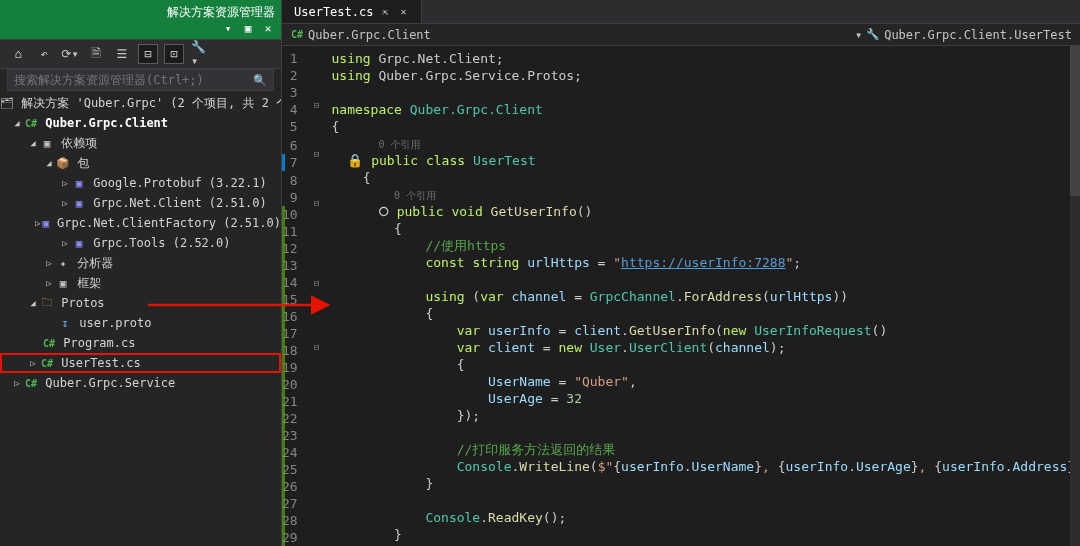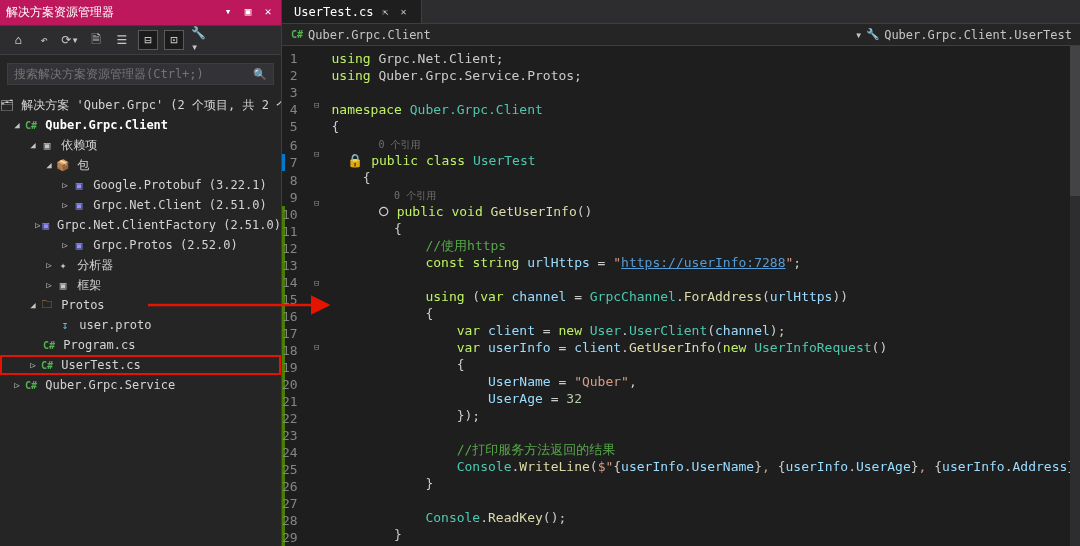--- a/index.html
+++ b/index.html
@@ -1,26 +1,26 @@
 <!DOCTYPE html>
 <html><head>
 <meta charset="utf-8">
 <style>
   * { margin:0; padding:0; box-sizing:border-box; font-family:"Microsoft YaHei","Segoe UI",Consolas,monospace; }
   body { background:#1e1e1e; color:#ccc; width:1080px; height:546px; overflow:hidden; font-size:12px; position:relative; }
-  .pane-title { background:#be185d; color:#fff; padding:4px 6px; display:flex; align-items:flex-start; justify-content:space-between; border-bottom:1px solid #3e3e42; }
+  .pane-title { background:#15803d; color:#fff; padding:4px 6px; display:flex; align-items:flex-end; justify-content:space-between; border-bottom:1px solid #3e3e42;flex-direction:column; }
   .pane-title .right { display:flex; gap:6px; }
   .ico { display:inline-flex; width:14px; height:14px; align-items:center; justify-content:center; font-size:11px; }
 
   
   .sidebar { position:absolute; left:0; top:0; width:282px; height:546px; background:#252526; border-right:1px solid #3e3e42; display:flex; flex-direction:column; }
   .toolbar { display:flex; gap:6px; padding:4px 8px; background:#2d2d30; border-bottom:1px solid #3e3e42; }
   .tool-btn { width:20px; height:20px; display:inline-flex; align-items:center; justify-content:center; color:#c5c5c5; border:1px solid transparent; }
   .tool-btn.bordered { border:1px solid #5a5a5a; background:#1b1b1c; }
-  .search-bar { display:flex; align-items:center; background:#333337; width:calc(100% - 14px); margin:8px 7px; height:22px; padding:0 6px; color:#a0a0a0; border:1px solid #3e3e42; }
+  .search-bar { display:flex; align-items:center; background:#333337; width:calc(100% - 14px); margin:0 7px; height:22px; padding:0 6px; color:#a0a0a0; border:1px solid #3e3e42; }
   .search-bar input { flex:1; background:transparent; border:none; outline:none; color:#ccc; font-size:12px; }
   .tree { flex:1; overflow:auto; padding:2px 0; }
   .node { display:flex; align-items:center; height:20px; white-space:nowrap; color:#d4d4d4; }
   .exp { width:14px; text-align:center; color:#c5c5c5; font-size:9px; }
   .icon-csprj{ color:#4fb34f; font-weight:bold; font-size:10px;}
   .icon-pkg  { color:#8f8fff; }
   .icon-fold { color:#c09553; }
   .icon-ref  { color:#c5c5c5; }
   .node.selected { outline:2px solid #e51400; outline-offset:-2px; }
   .pad { display:inline-block; }
@@ -86,21 +86,21 @@
     <span class="ico">🔍</span>
   </div>
   <div class="tree">
     <div class="node"><span class="pad" style="width:2px"></span><span class="exp"></span><span class="ico">🗂</span>&nbsp;<span>解决方案 'Quber.Grpc' (2 个项目, 共 2 个)</span></div>
     <div class="node"><span class="pad" style="width:10px"></span><span class="exp">◢</span><span class="ico icon-csprj">C#</span>&nbsp;<b style="color:#fff">Quber.Grpc.Client</b></div>
     <div class="node"><span class="pad" style="width:26px"></span><span class="exp">◢</span><span class="ico icon-ref">▣</span>&nbsp;<span>依赖项</span></div>
     <div class="node"><span class="pad" style="width:42px"></span><span class="exp">◢</span><span class="ico icon-pkg">📦</span>&nbsp;<span>包</span></div>
     <div class="node"><span class="pad" style="width:58px"></span><span class="exp">▷</span><span class="ico icon-pkg">▣</span>&nbsp;<span>Google.Protobuf (3.22.1)</span></div>
     <div class="node"><span class="pad" style="width:58px"></span><span class="exp">▷</span><span class="ico icon-pkg">▣</span>&nbsp;<span>Grpc.Net.Client (2.51.0)</span></div>
     <div class="node"><span class="pad" style="width:58px"></span><span class="exp">▷</span><span class="ico icon-pkg">▣</span>&nbsp;<span>Grpc.Net.ClientFactory (2.51.0)</span></div>
-    <div class="node"><span class="pad" style="width:58px"></span><span class="exp">▷</span><span class="ico icon-pkg">▣</span>&nbsp;<span>Grpc.Protos (2.52.0)</span></div>
+    <div class="node"><span class="pad" style="width:58px"></span><span class="exp">▷</span><span class="ico icon-pkg">▣</span>&nbsp;<span>Grpc.Tools (2.52.0)</span></div>
     <div class="node"><span class="pad" style="width:42px"></span><span class="exp">▷</span><span class="ico icon-ref">✦</span>&nbsp;<span>分析器</span></div>
     <div class="node"><span class="pad" style="width:42px"></span><span class="exp">▷</span><span class="ico icon-ref">▣</span>&nbsp;<span>框架</span></div>
     <div class="node"><span class="pad" style="width:26px"></span><span class="exp">◢</span><span class="ico icon-fold">🗀</span>&nbsp;<span>Protos</span></div>
     <div class="node"><span class="pad" style="width:58px"></span><span class="ico" style="color:#6cb2e4">↧</span>&nbsp;<span>user.proto</span></div>
     <div class="node"><span class="pad" style="width:42px"></span><span class="ico icon-csprj">C#</span>&nbsp;<span>Program.cs</span></div>
     <div class="node selected"><span class="pad" style="width:26px"></span><span class="exp">▷</span><span class="ico icon-csprj">C#</span>&nbsp;<span>UserTest.cs</span></div>
     <div class="node"><span class="pad" style="width:10px"></span><span class="exp">▷</span><span class="ico icon-csprj">C#</span>&nbsp;<span>Quber.Grpc.Service</span></div>
   </div>
 </div>
 
@@ -198,22 +198,22 @@
 <div class="cl">   🔒 <span class="kw">public</span> <span class="kw">class</span> <span class="ty">UserTest</span></div>
 <div class="cl">     {</div>
 <div class="cl">         <span class="hint">0 个引用</span></div>
 <div class="cl">       ⭘ <span class="kw">public</span> <span class="kw">void</span> <span class="fn">GetUserInfo</span>()</div>
 <div class="cl">         {</div>
 <div class="cl">             <span class="cm">//使用https</span></div>
 <div class="cl">             <span class="kw">const</span> <span class="kw">string</span> <span class="id">urlHttps</span><span> = </span><span class="str">"</span><span class="url">https://userInfo:7288</span><span class="str">"</span><span>;</span></div>
 <div class="cl"> </div>
 <div class="cl">             <span class="kw">using</span> (<span class="kw">var</span> <span class="id">channel</span> = <span class="ty">GrpcChannel</span>.<span class="fn">ForAddress</span>(<span class="id">urlHttps</span>))</div>
 <div class="cl">             {</div>
+<div class="cl">                 <span class="kw">var</span> <span class="id">userInfo</span> = <span class="id">client</span>.<span class="fn">GetUserInfo</span>(<span class="kw">new</span> <span class="ty">UserInfoRequest</span>()</div>
 <div class="cl">                 <span class="kw">var</span> <span class="id">client</span> = <span class="kw">new</span> <span class="ty">User</span>.<span class="ty">UserClient</span>(<span class="id">channel</span>);</div>
-<div class="cl">                 <span class="kw">var</span> <span class="id">userInfo</span> = <span class="id">client</span>.<span class="fn">GetUserInfo</span>(<span class="kw">new</span> <span class="ty">UserInfoRequest</span>()</div>
 <div class="cl">                 {</div>
 <div class="cl">                     <span class="id">UserName</span> = <span class="str">"Quber"</span>,</div>
 <div class="cl">                     <span class="id">UserAge</span> = <span class="num">32</span></div>
 <div class="cl">                 });</div>
 <div class="cl"> </div>
 <div class="cl">                 <span class="cm">//打印服务方法返回的结果</span></div>
 <div class="cl">                 <span class="ty">Console</span>.<span class="fn">WriteLine</span>(<span class="str">$"</span>{<span class="id">userInfo</span>.<span class="id">UserName</span>}<span class="str">, </span>{<span class="id">userInfo</span>.<span class="id">UserAge</span>}<span class="str">, </span>{<span class="id">userInfo</span>.<span class="id">Address</span>}<span class="str">"</span>);</div>
 <div class="cl">             }</div>
 <div class="cl"> </div>
 <div class="cl">             <span class="ty">Console</span>.<span class="fn">ReadKey</span>();</div>

